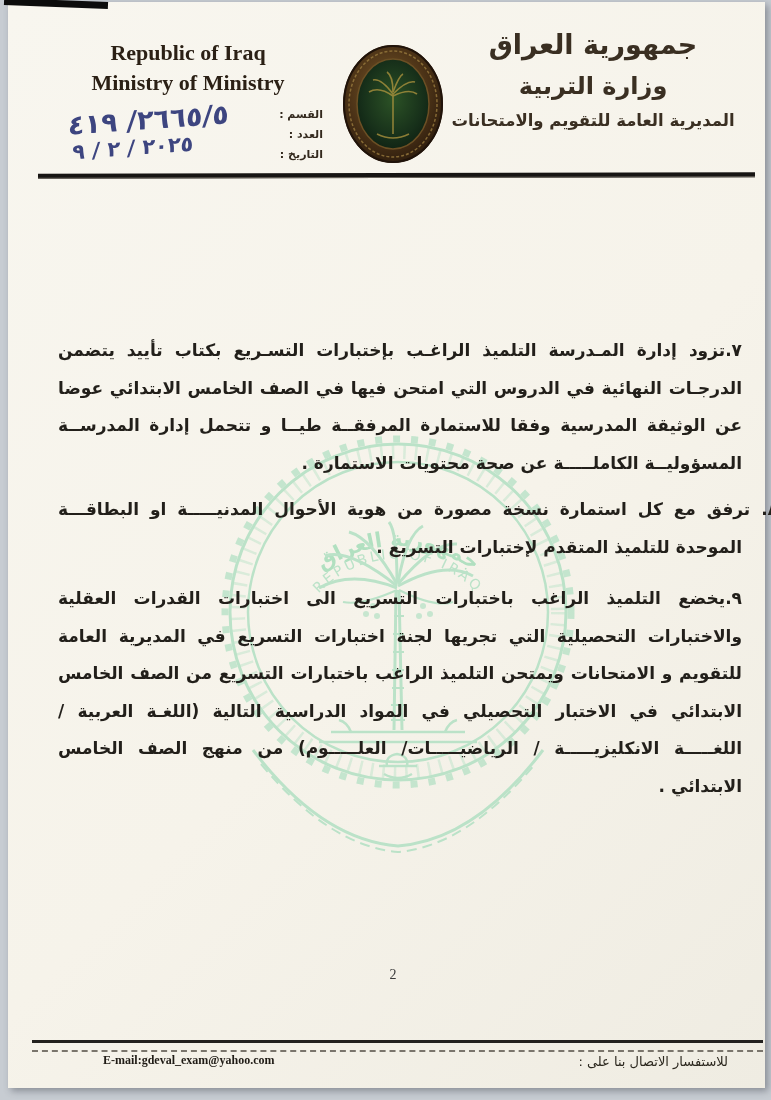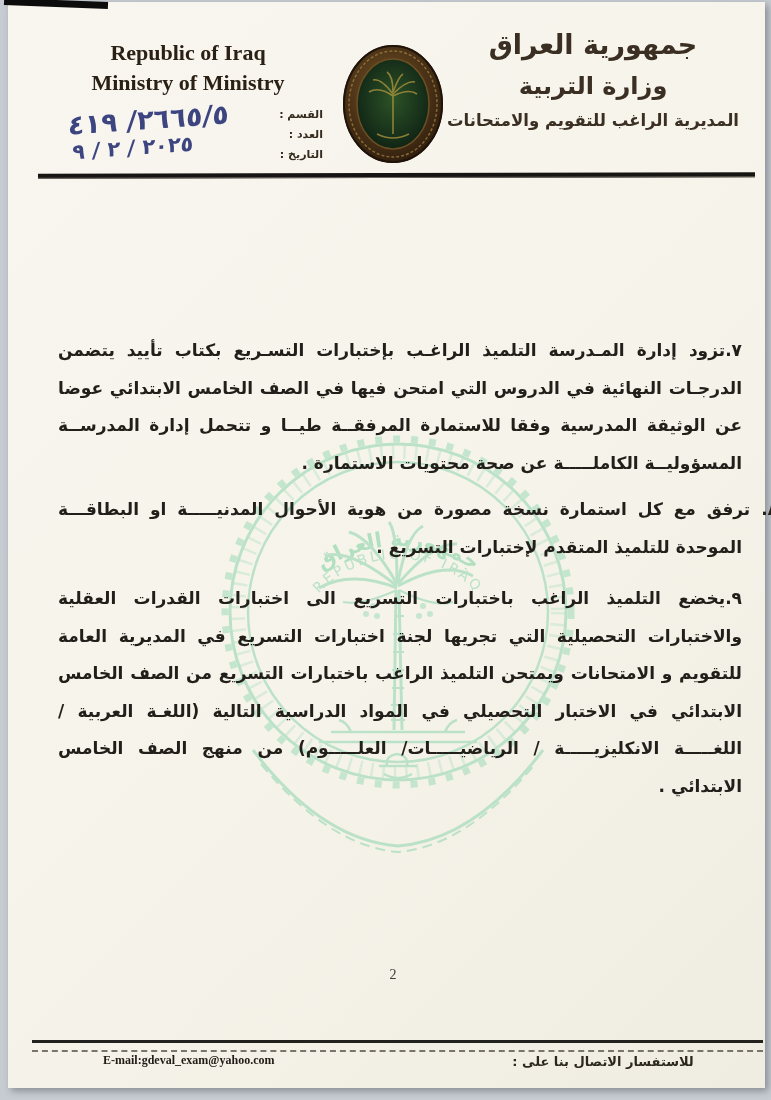--- a/index.html
+++ b/index.html
@@ -72,21 +72,21 @@
     position:absolute;left:24px;top:1038px;width:731px;height:7px;
     border-top:3px solid #23211e;border-bottom:2px dashed #7a756c;
   }
   .footer-email{
     position:absolute;left:95px;top:1051px;
     font-family:"Liberation Serif","DejaVu Serif",serif;
     font-weight:bold;font-size:12px;color:#1f1b15;
   }
   .footer-contact{
     position:absolute;left:470px;top:1052px;width:250px;
-    direction:rtl;text-align:center;font-size:13px;color:#2c281f;font-weight:bold;
+    direction:rtl;text-align:right;font-size:13px;color:#2c281f;font-weight:normal;
   }
   svg text{font-family:"DejaVu Sans",sans-serif;}
 </style>
 </head>
 <body>
 
 <div class="paper">
 
   <div class="corner-mark"></div>
 
@@ -128,21 +128,21 @@
       <path d="M52 52 Q66 38 74 40"></path>
       <path d="M52 54 Q68 46 76 52"></path>
       <path d="M36 92 Q52 100 68 92"></path>
     </g>
     <ellipse cx="52" cy="62" rx="49" ry="58" fill="none" stroke="#20130a" stroke-width="2"></ellipse>
   </svg>
 
   <div class="header-ar">
     <div class="l1">جمهورية العراق</div>
     <div class="l2">وزارة التربية</div>
-    <div class="l3">المديرية الراغب للتقويم والامتحانات</div>
+    <div class="l3">المديرية العامة للتقويم والامتحانات</div>
   </div>
 
   <div class="header-divider"></div>
 
   <svg class="watermark" viewBox="0 0 394 470">
     <defs>
       <path id="arcAr" d="M 70 238 A 128 128 0 0 1 324 238" fill="none"></path>
       <path id="arcEn" d="M 90 232 A 108 108 0 0 1 304 232" fill="none"></path>
     </defs>
     <g stroke="#b5e1c5" fill="none">

